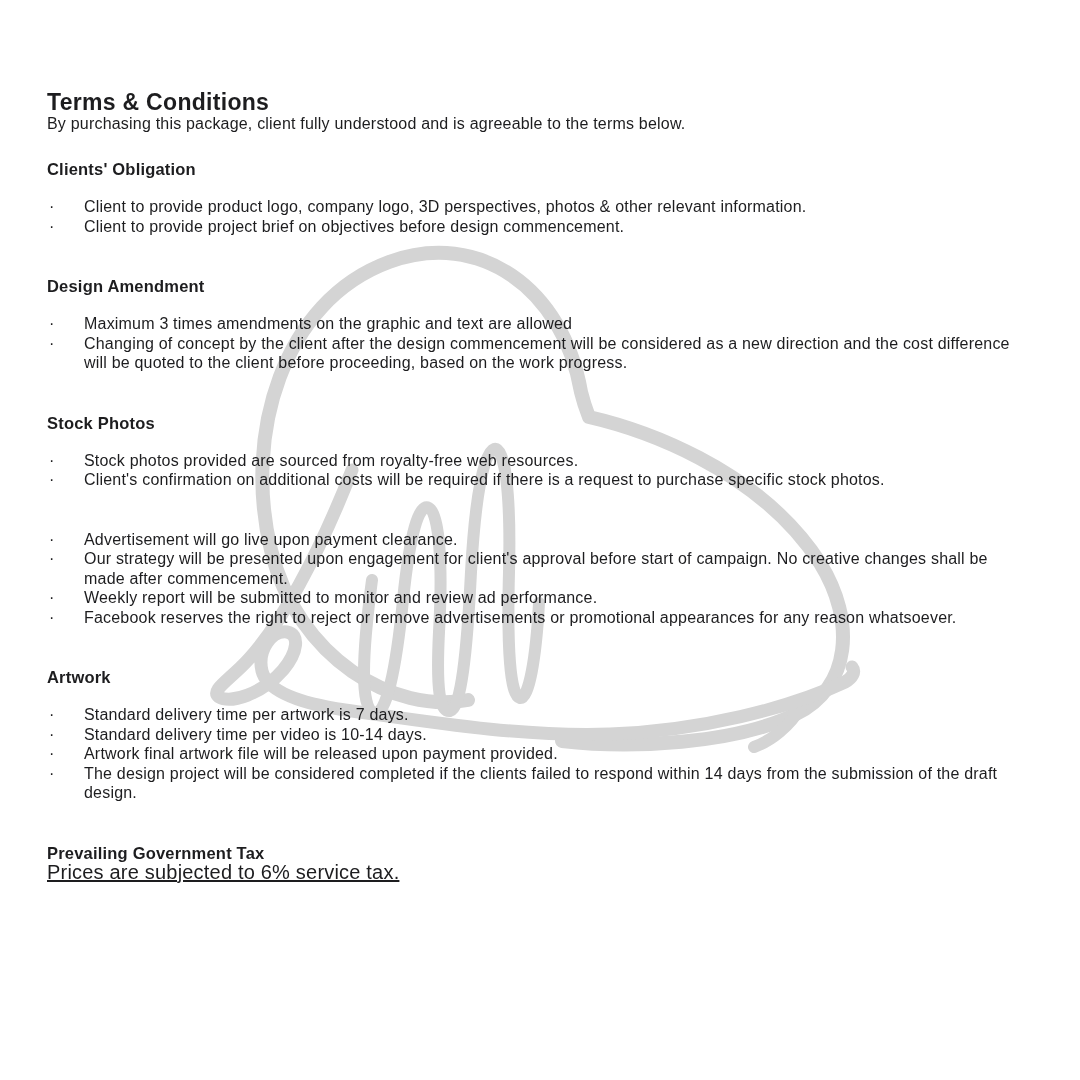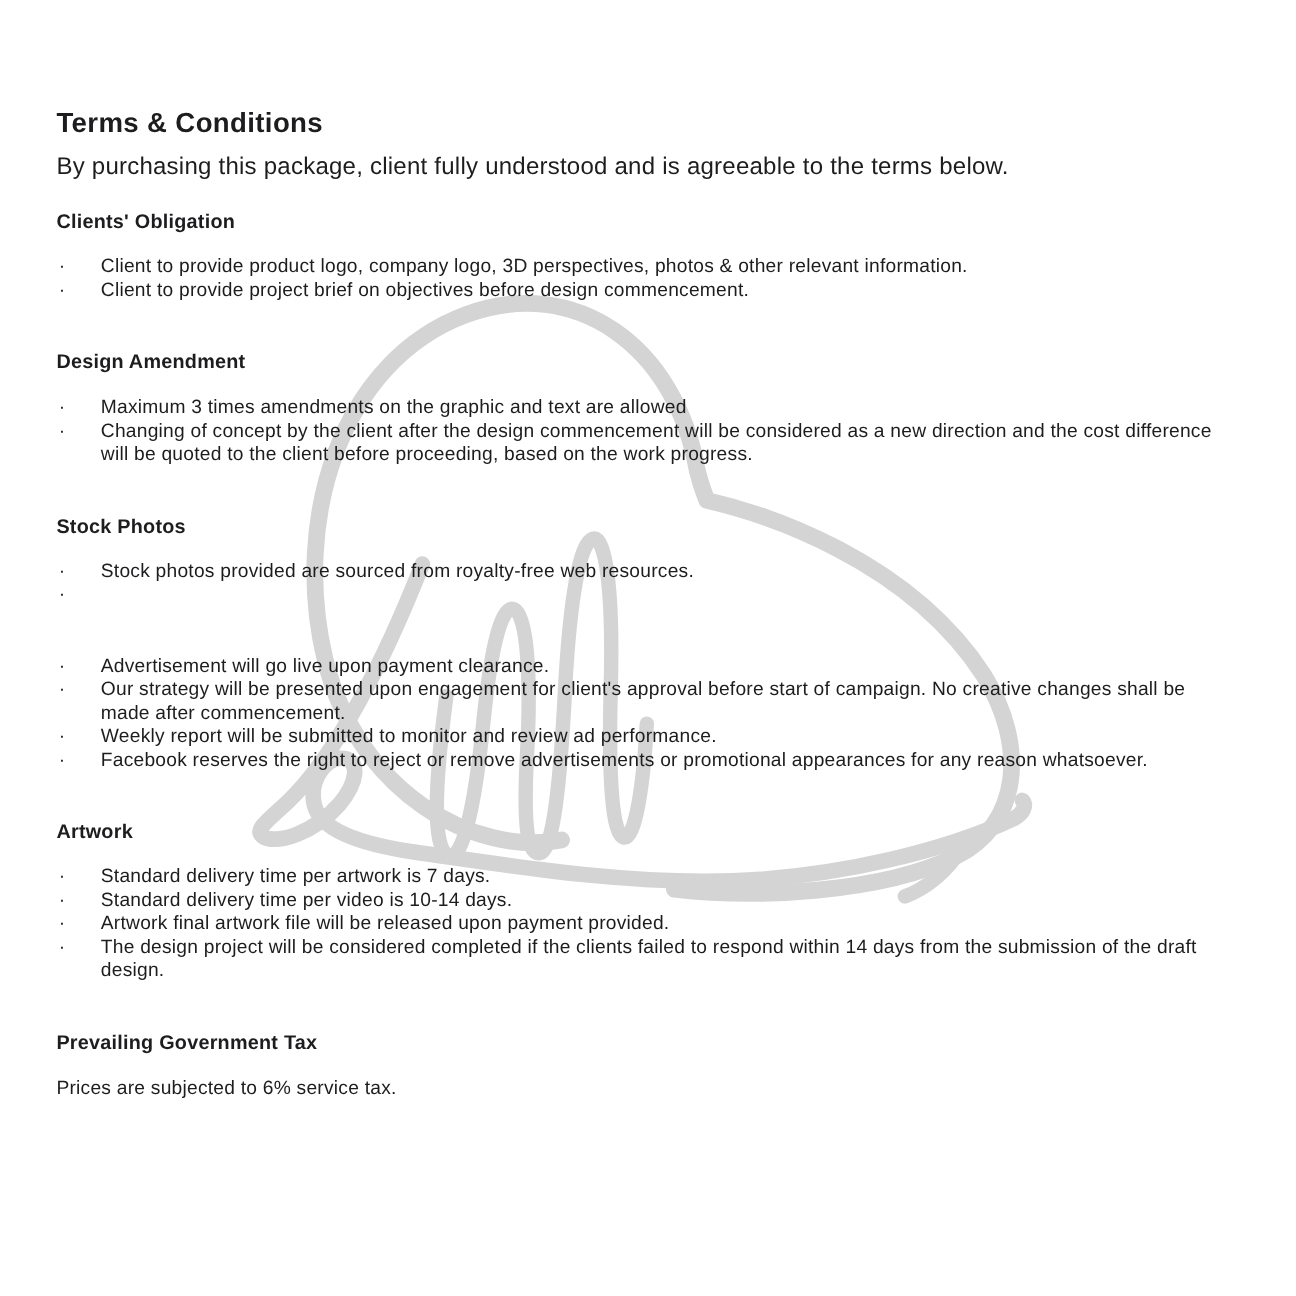--- a/index.html
+++ b/index.html
@@ -26,22 +26,22 @@
     padding: 90px 37px 0 47px;
   }
 
   .page-title {
     font-size: 23px;
     font-weight: 700;
     letter-spacing: 0.3px;
     line-height: 24px;
   }
   .page-subtitle {
-    margin-top: 16px;
-    font-size: 20px;
+    margin-top: 0;
+    font-size: 16px;
     line-height: 19px;
     letter-spacing: 0.2px;
   }
 
   .section { margin-top: 40px; }
   .section:first-child { margin-top: 26px; }
 
   .section-heading {
     font-size: 16.5px;
     font-weight: 700;
@@ -68,24 +68,25 @@
     padding-left: 2px;
     font-size: 16px;
     line-height: 19.5px;
   }
   .bullet-text {
     flex: 0 1 auto;
     max-width: 940px;
   }
 
   .section-text {
-    margin-top: 19px;
-    font-size: 16px;
+    margin-top: 0;
+    font-size: 20px;
     line-height: 19.5px;
     letter-spacing: 0.2px;
+    text-decoration: underline;
   }
 </style>
 </head>
 <body>
 
 <svg class="watermark" viewBox="0 0 1080 1080" aria-hidden="true">
 
   <path stroke-width="14" d="
     M 468 700
     C 395 714, 298 660, 271 550
@@ -162,20 +163,21 @@
 
   <section class="section">
     <h2 class="section-heading">Stock Photos</h2>
     <ul class="bullet-list">
           <li class="bullet-item">
             <span class="dot">·</span>
             <span class="bullet-text">Stock photos provided are sourced from royalty-free web resources.</span>
           </li>
           <li class="bullet-item">
             <span class="dot">·</span>
+            <span class="bullet-text">Client's confirmation on additional costs will be required if there is a request to purchase specific stock photos.</span>
           </li>
         </ul>
 
   </section>
 
   <section class="section tight">
     <ul class="bullet-list">
           <li class="bullet-item">
             <span class="dot">·</span>
             <span class="bullet-text">Advertisement will go live upon payment clearance.</span>

